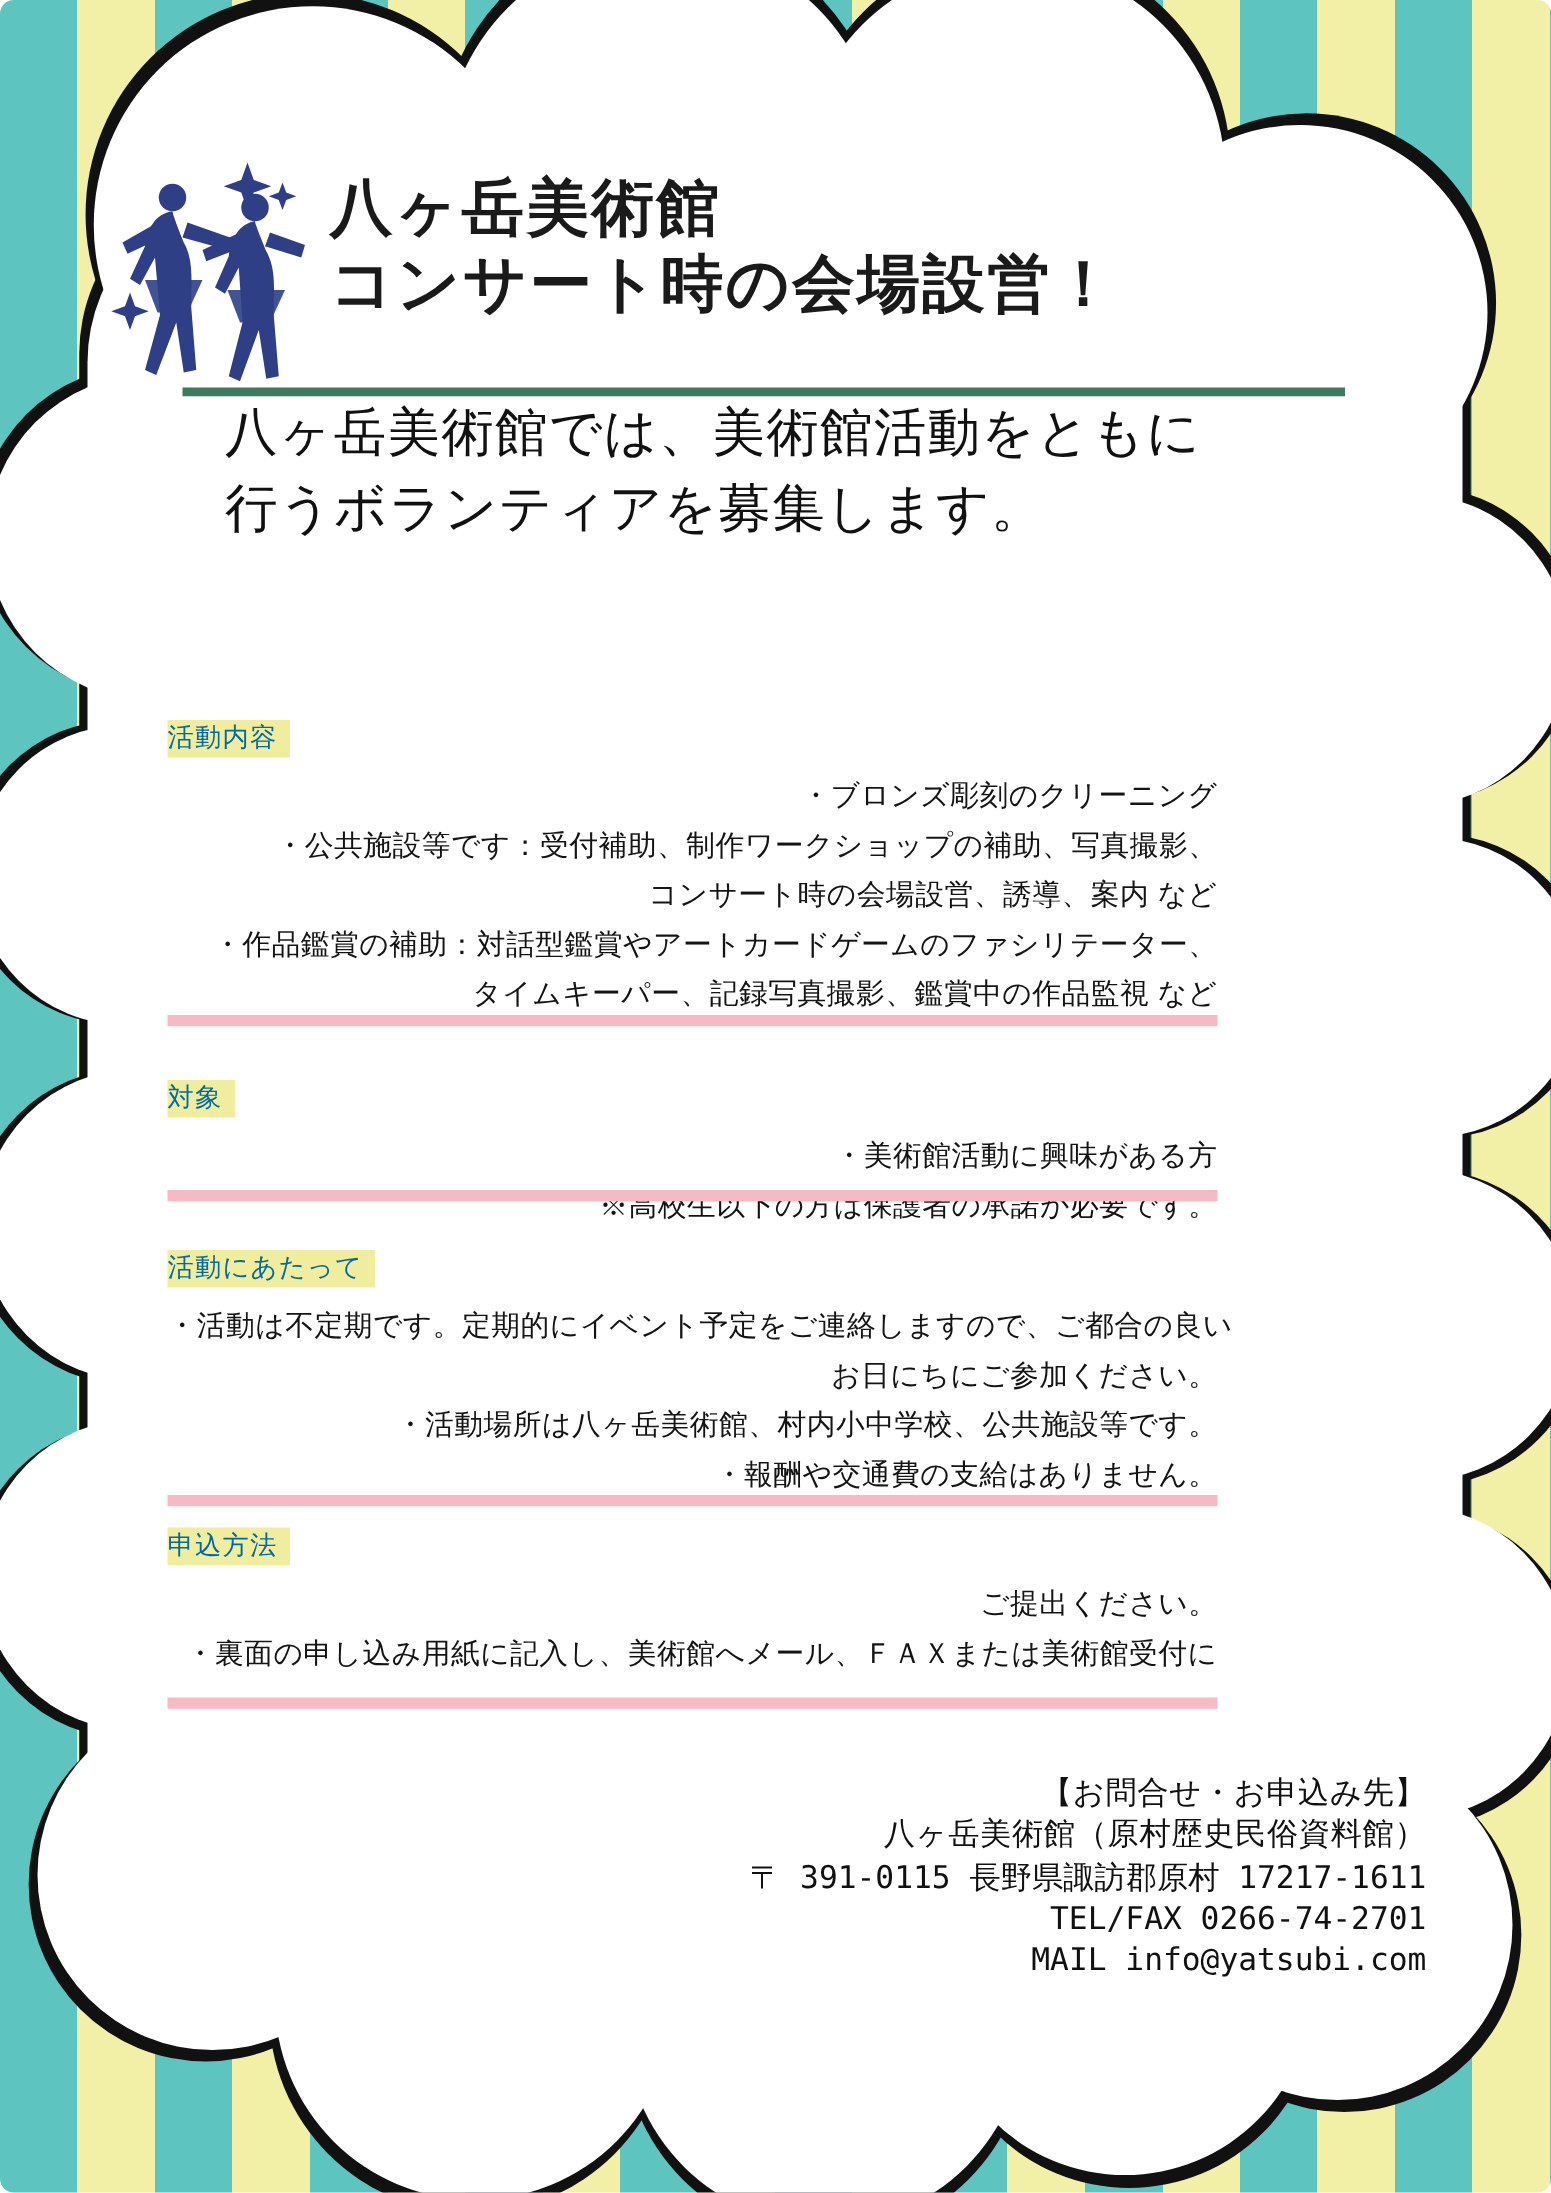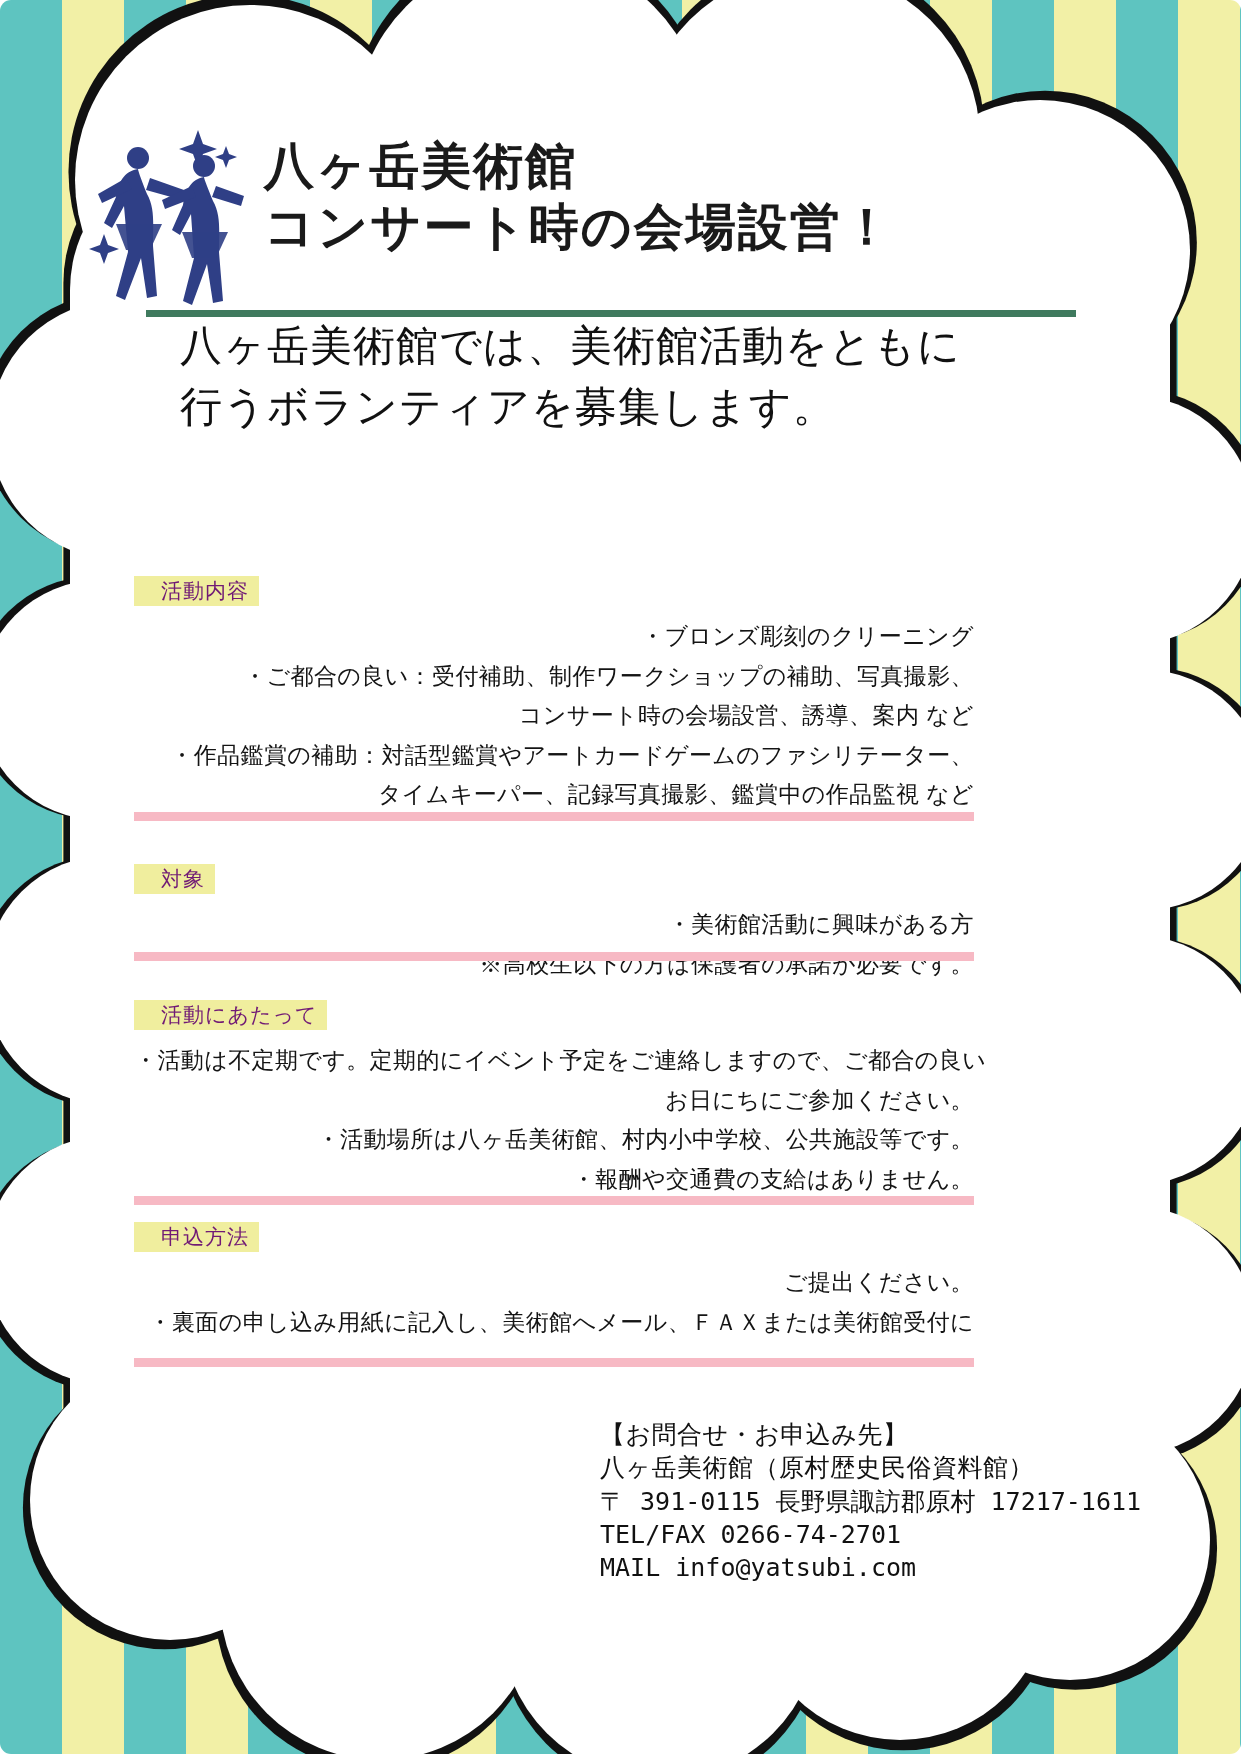--- a/index.html
+++ b/index.html
@@ -95,22 +95,22 @@
   
   .section {
     position: absolute;
     left: 134px;
     width: 840px;
   }
   .sec-label {
     display: inline-block;
     background: #f0ee9e;
     font-size: 21px;
-    color: #701a75;
-    padding: 4px 10px 5px 27px;
+    color: #0369a1;
+    padding: 4px 10px 5px 0;
     line-height: 1;
     letter-spacing: 1px;
   }
   .sec-body {
     margin-top: 11px;
     font-size: 23px;
     line-height: 1.72;
     color: #141414;
     letter-spacing: 0.4px;
     text-align: right;
@@ -132,20 +132,21 @@
   
   .contact {
     position: absolute;
     left: 600px;
     top: 1418px;
     font-family: "DejaVu Sans Mono", monospace;
     font-size: 25px;
     line-height: 1.33;
     color: #111;
     white-space: nowrap;
+    text-align: right;
   }
   .contact .jp {
     font-family: "Liberation Sans", sans-serif;
     letter-spacing: 0.5px;
   }
 </style>
 </head>
 <body>
 
 <div id="poster">
@@ -228,21 +229,21 @@
 
     <div class="lede">
       <div>八ヶ岳美術館では、美術館活動をともに</div>
       <div>行うボランティアを募集します。</div>
     </div>
 
     <div class="section" style="top:576px;">
       <div class="sec-label">活動内容</div>
       <div class="sec-body">
         <div class="row">・ブロンズ彫刻のクリーニング</div>
-        <div class="row">・ご都合の良い：受付補助、制作ワークショップの補助、写真撮影、</div>
+        <div class="row">・公共施設等です：受付補助、制作ワークショップの補助、写真撮影、</div>
         <div class="row indent-2">コンサート時の会場設営、誘導、案内 など</div>
         <div class="row">・作品鑑賞の補助：対話型鑑賞やアートカードゲームのファシリテーター、</div>
         <div class="row indent-2">タイムキーパー、記録写真撮影、鑑賞中の作品監視 など</div>
       </div>
     </div>
     <div class="divider" style="top:812px;"></div>
 
     <div class="section" style="top:864px;">
       <div class="sec-label">対象</div>
       <div class="sec-body">

